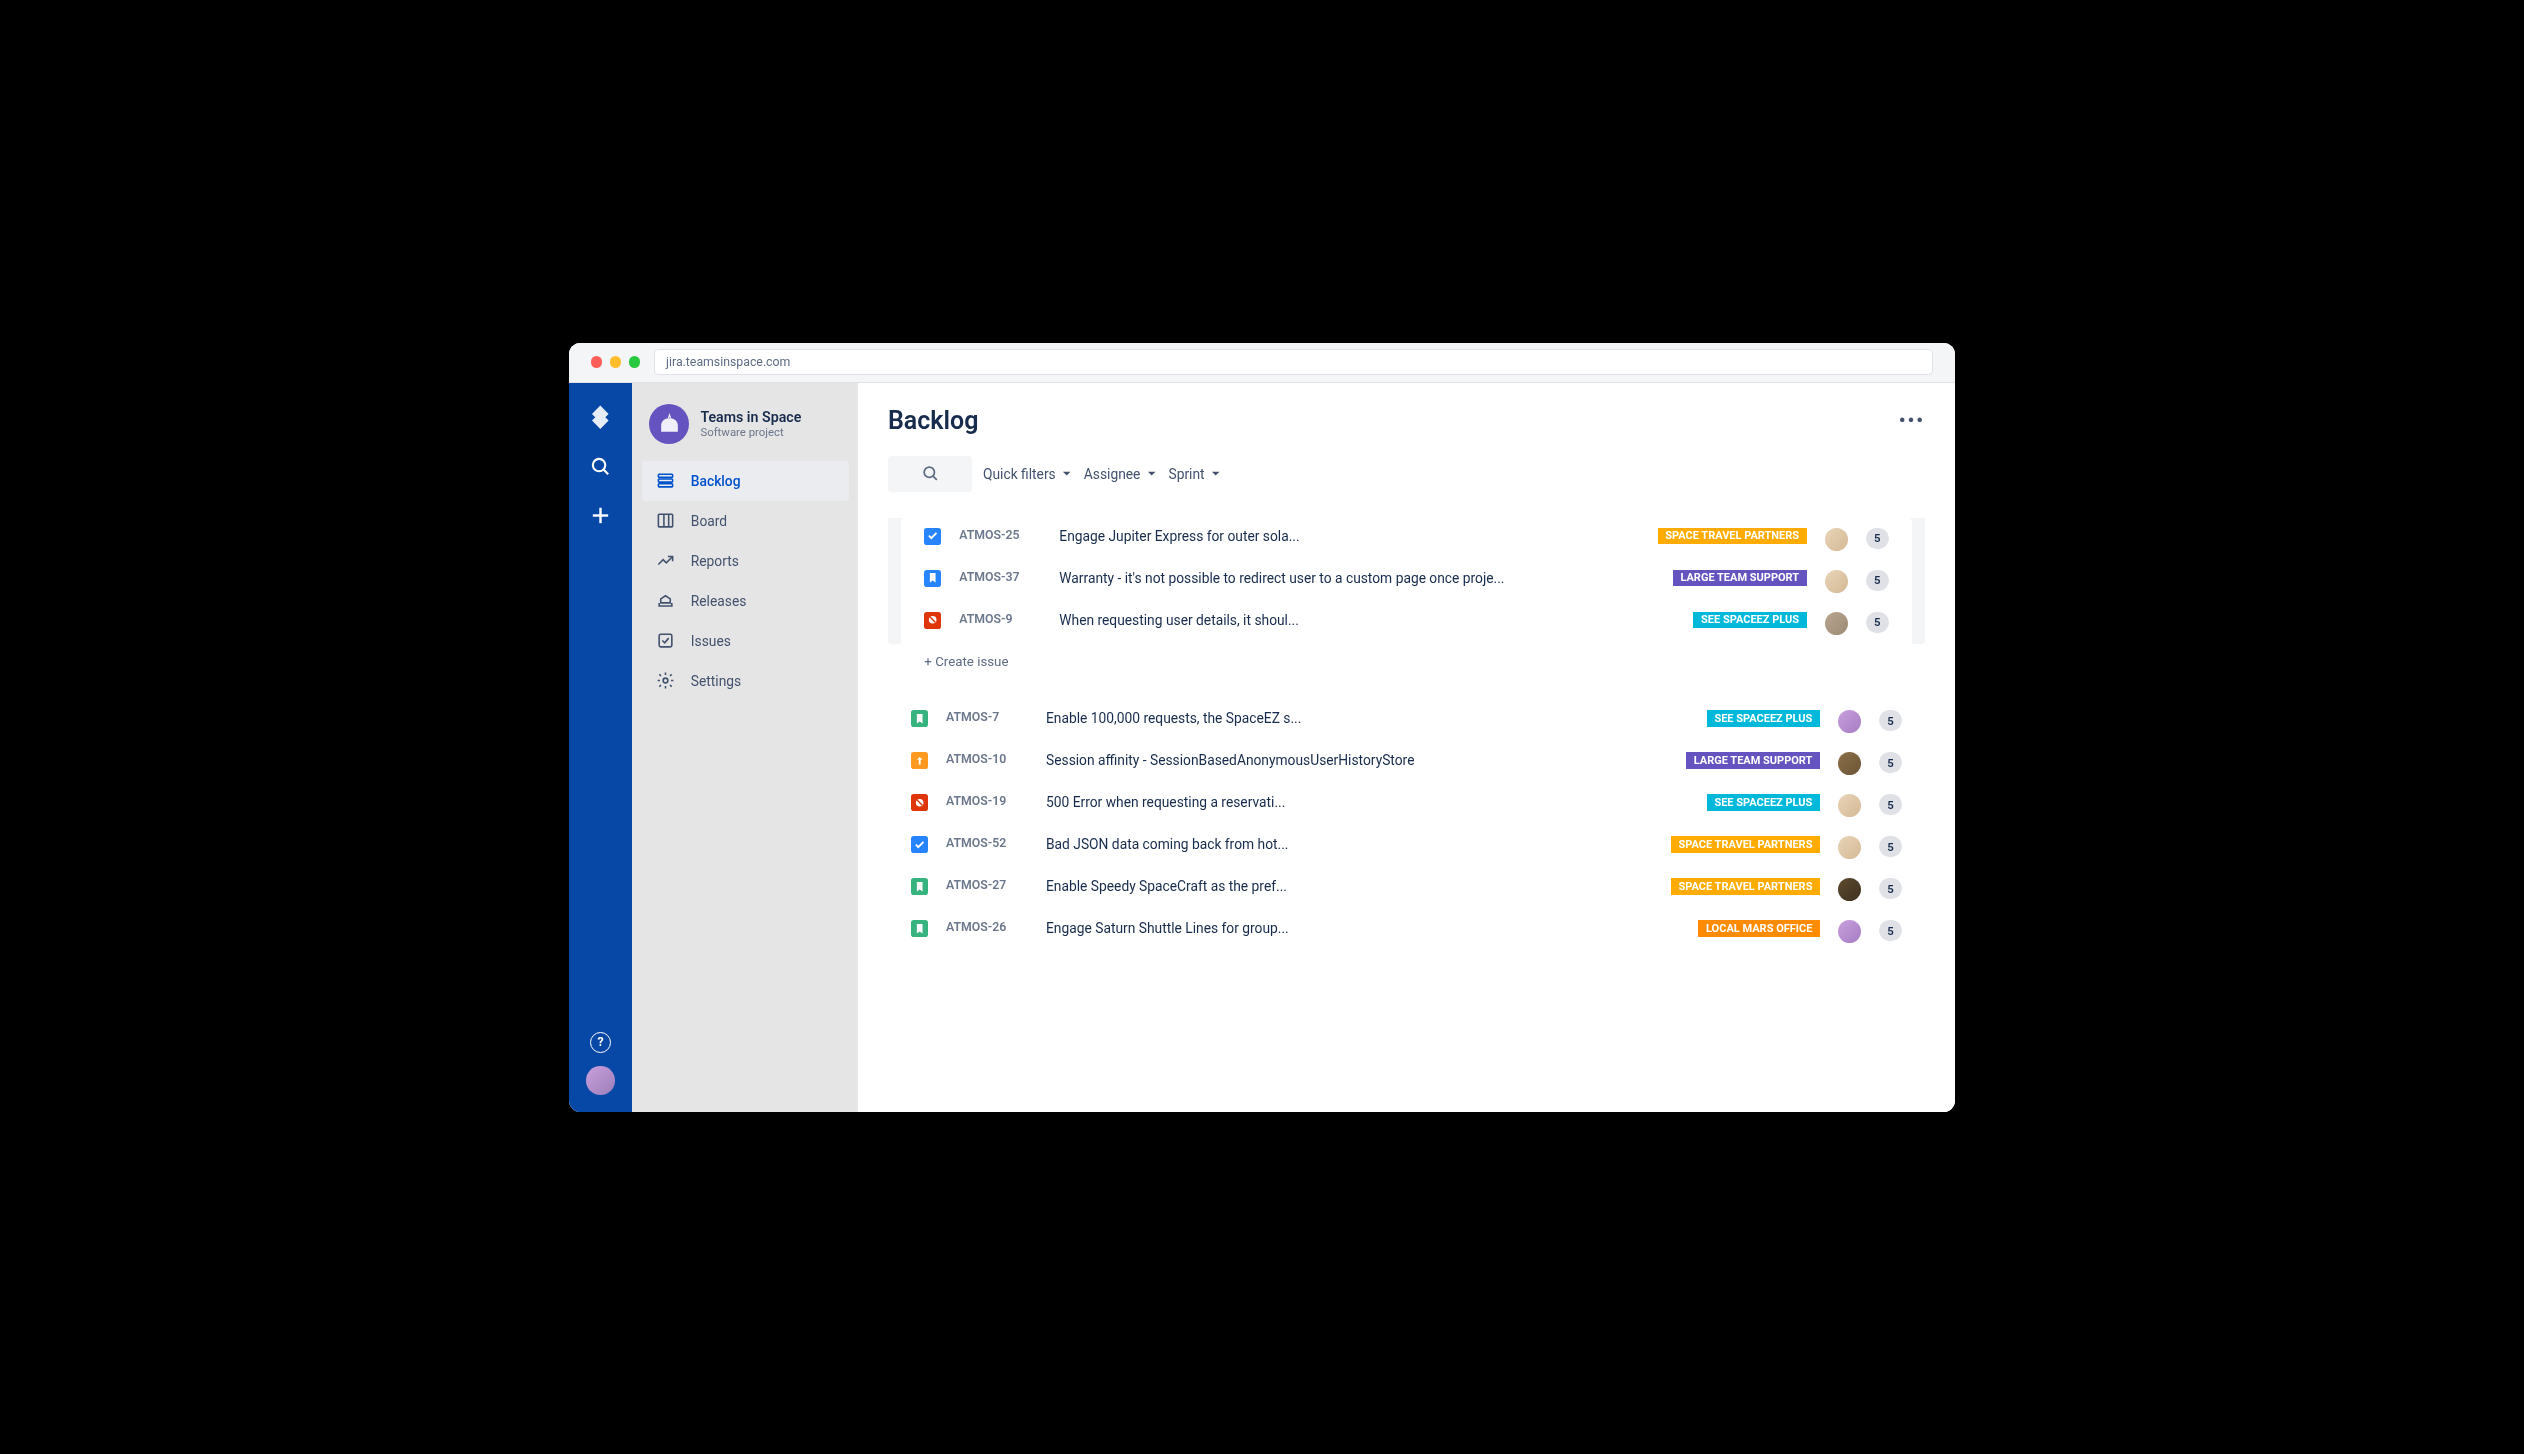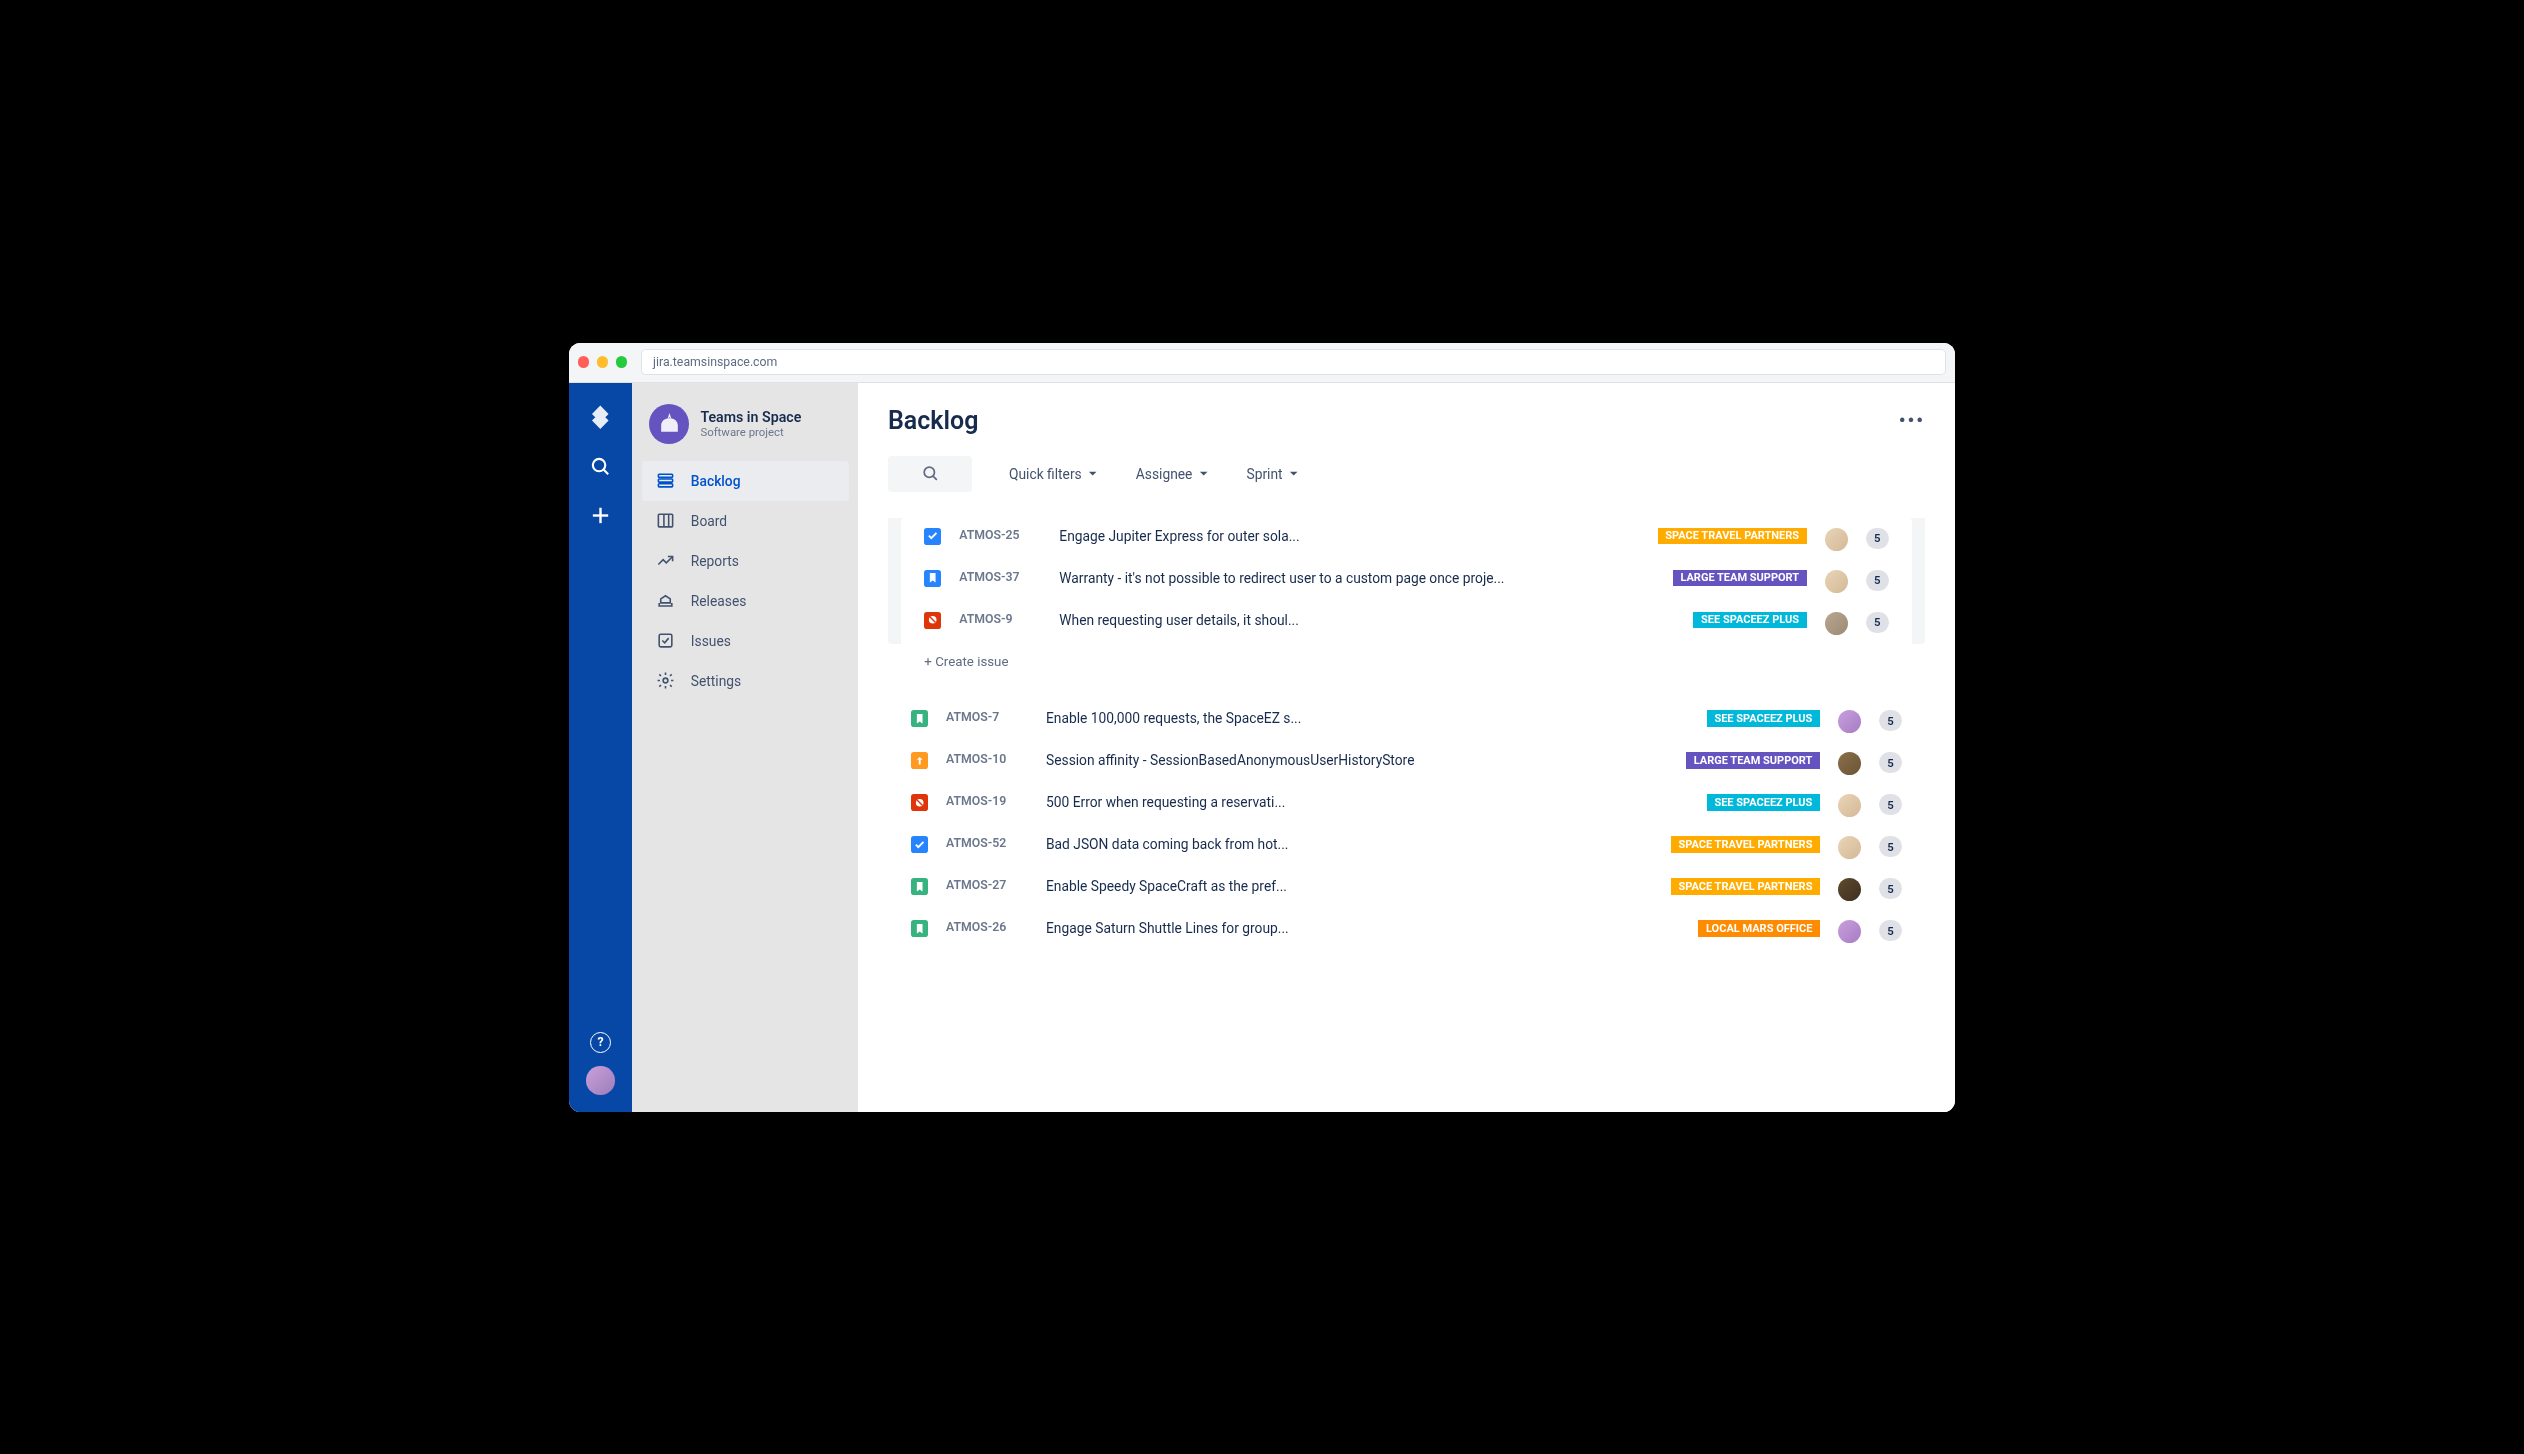--- a/index.html
+++ b/index.html
@@ -1,18 +1,18 @@
 <!DOCTYPE html>
 <html style="font-size:15px"><head>
 <meta charset="utf-8">
 <style>
 * { margin: 0; padding: 0; box-sizing: border-box; }
 body { font-family: -apple-system, BlinkMacSystemFont, "Segoe UI", Roboto, sans-serif; background: #000; display: flex; justify-content: center; align-items: center; min-height: 100vh; padding: 19px; }
 .window { width: 1386px; height: 769px; background: #fff; border-radius: 11.4px; overflow: hidden; display: flex; flex-direction: column; }
-.browser-bar { height: 40px; background: #f4f5f7; display: flex; align-items: center; padding: 0 9px; gap: 13.3px; border-bottom: 0.9px solid #dfe1e6; }
+.browser-bar { height: 40px; background: #f4f5f7; display: flex; align-items: center; padding: 0 22px; gap: 13.3px; border-bottom: 0.9px solid #dfe1e6; }
 .traffic-lights { display: flex; gap: 7.6px; }
 .traffic-light { width: 11.4px; height: 11.4px; border-radius: 50%; }
 .tl-red { background: #ff5f56; }
 .tl-yellow { background: #ffbd2e; }
 .tl-green { background: #27c93f; }
 .url-bar { flex: 1; background: #fff; border: 0.9px solid #dfe1e6; border-radius: 4.7px; height: 26.6px; display: flex; align-items: center; padding: 0 11.4px; font-size: 12.3px; color: #5e6c84; }
 .app { display: flex; flex: 1; overflow: hidden; }
 .global-nav { width: 63px; background: #0747a6; display: flex; flex-direction: column; align-items: center; padding: 21px 0; gap: 23px; position: relative; }
 .global-nav-bottom { position: absolute; bottom: 17px; display: flex; flex-direction: column; align-items: center; gap: 13.3px; }
 .global-nav-icon { width: 26.6px; height: 26.6px; display: flex; align-items: center; justify-content: center; cursor: pointer; color: #fff; }
@@ -28,21 +28,21 @@
 .project-subtitle { font-size: 11.4px; color: #6b778c; }
 .nav-items { padding: 0 9.5px; }
 .nav-item { display: flex; align-items: center; gap: 15px; padding: 9.5px 13.3px; border-radius: 3.8px; cursor: pointer; font-size: 13.8px; color: #42526e; }
 .nav-item.active { background: #ebecf0; color: #0052cc; font-weight: 500; }
 .nav-item-icon { width: 21px; height: 21px; display: flex; align-items: center; justify-content: center; }
 .nav-item-icon svg { width: 19px; height: 19px; }
 .main { flex: 1; background: #fff; padding: 23px 30px; overflow-y: auto; }
 .page-header { display: flex; justify-content: space-between; align-items: center; margin-bottom: 21px; }
 .page-title { font-size: 25px; font-weight: 600; color: #172b4d; }
 .more-actions { color: #42526e; font-size: 19px; letter-spacing: 1.9px; cursor: pointer; font-weight: 700; }
-.toolbar { display: flex; align-items: center; gap: 37px; margin-bottom: 26.6px; }
+.toolbar { display: flex; align-items: center; gap: 11px; margin-bottom: 26.6px; }
 .search-box { width: 84px; height: 36px; background: #f4f5f7; border-radius: 3.8px; display: flex; align-items: center; justify-content: center; cursor: pointer; }
 .search-box svg { width: 19px; height: 19px; color: #5e6c84; }
 .filter-dropdown { display: flex; align-items: center; gap: 5.7px; font-size: 13.8px; color: #42526e; cursor: pointer; }
 .filter-dropdown svg { width: 11.4px; height: 11.4px; }
 .section { margin-bottom: 21px; }
 .section-header { display: flex; justify-content: space-between; align-items: center; padding: 11.4px 13.3px; background: #f4f5f7; border-radius: 3.8px 3.8px 0 0; }
 .section-title { font-size: 13.3px; color: #172b4d; font-weight: 600; }
 .section-count { color: #6b778c; font-weight: 400; }
 .section-action { font-size: 13.3px; color: #5e6c84; cursor: pointer; }
 .issue-list { background: #fff; border-radius: 0 0 3.8px 3.8px; }

